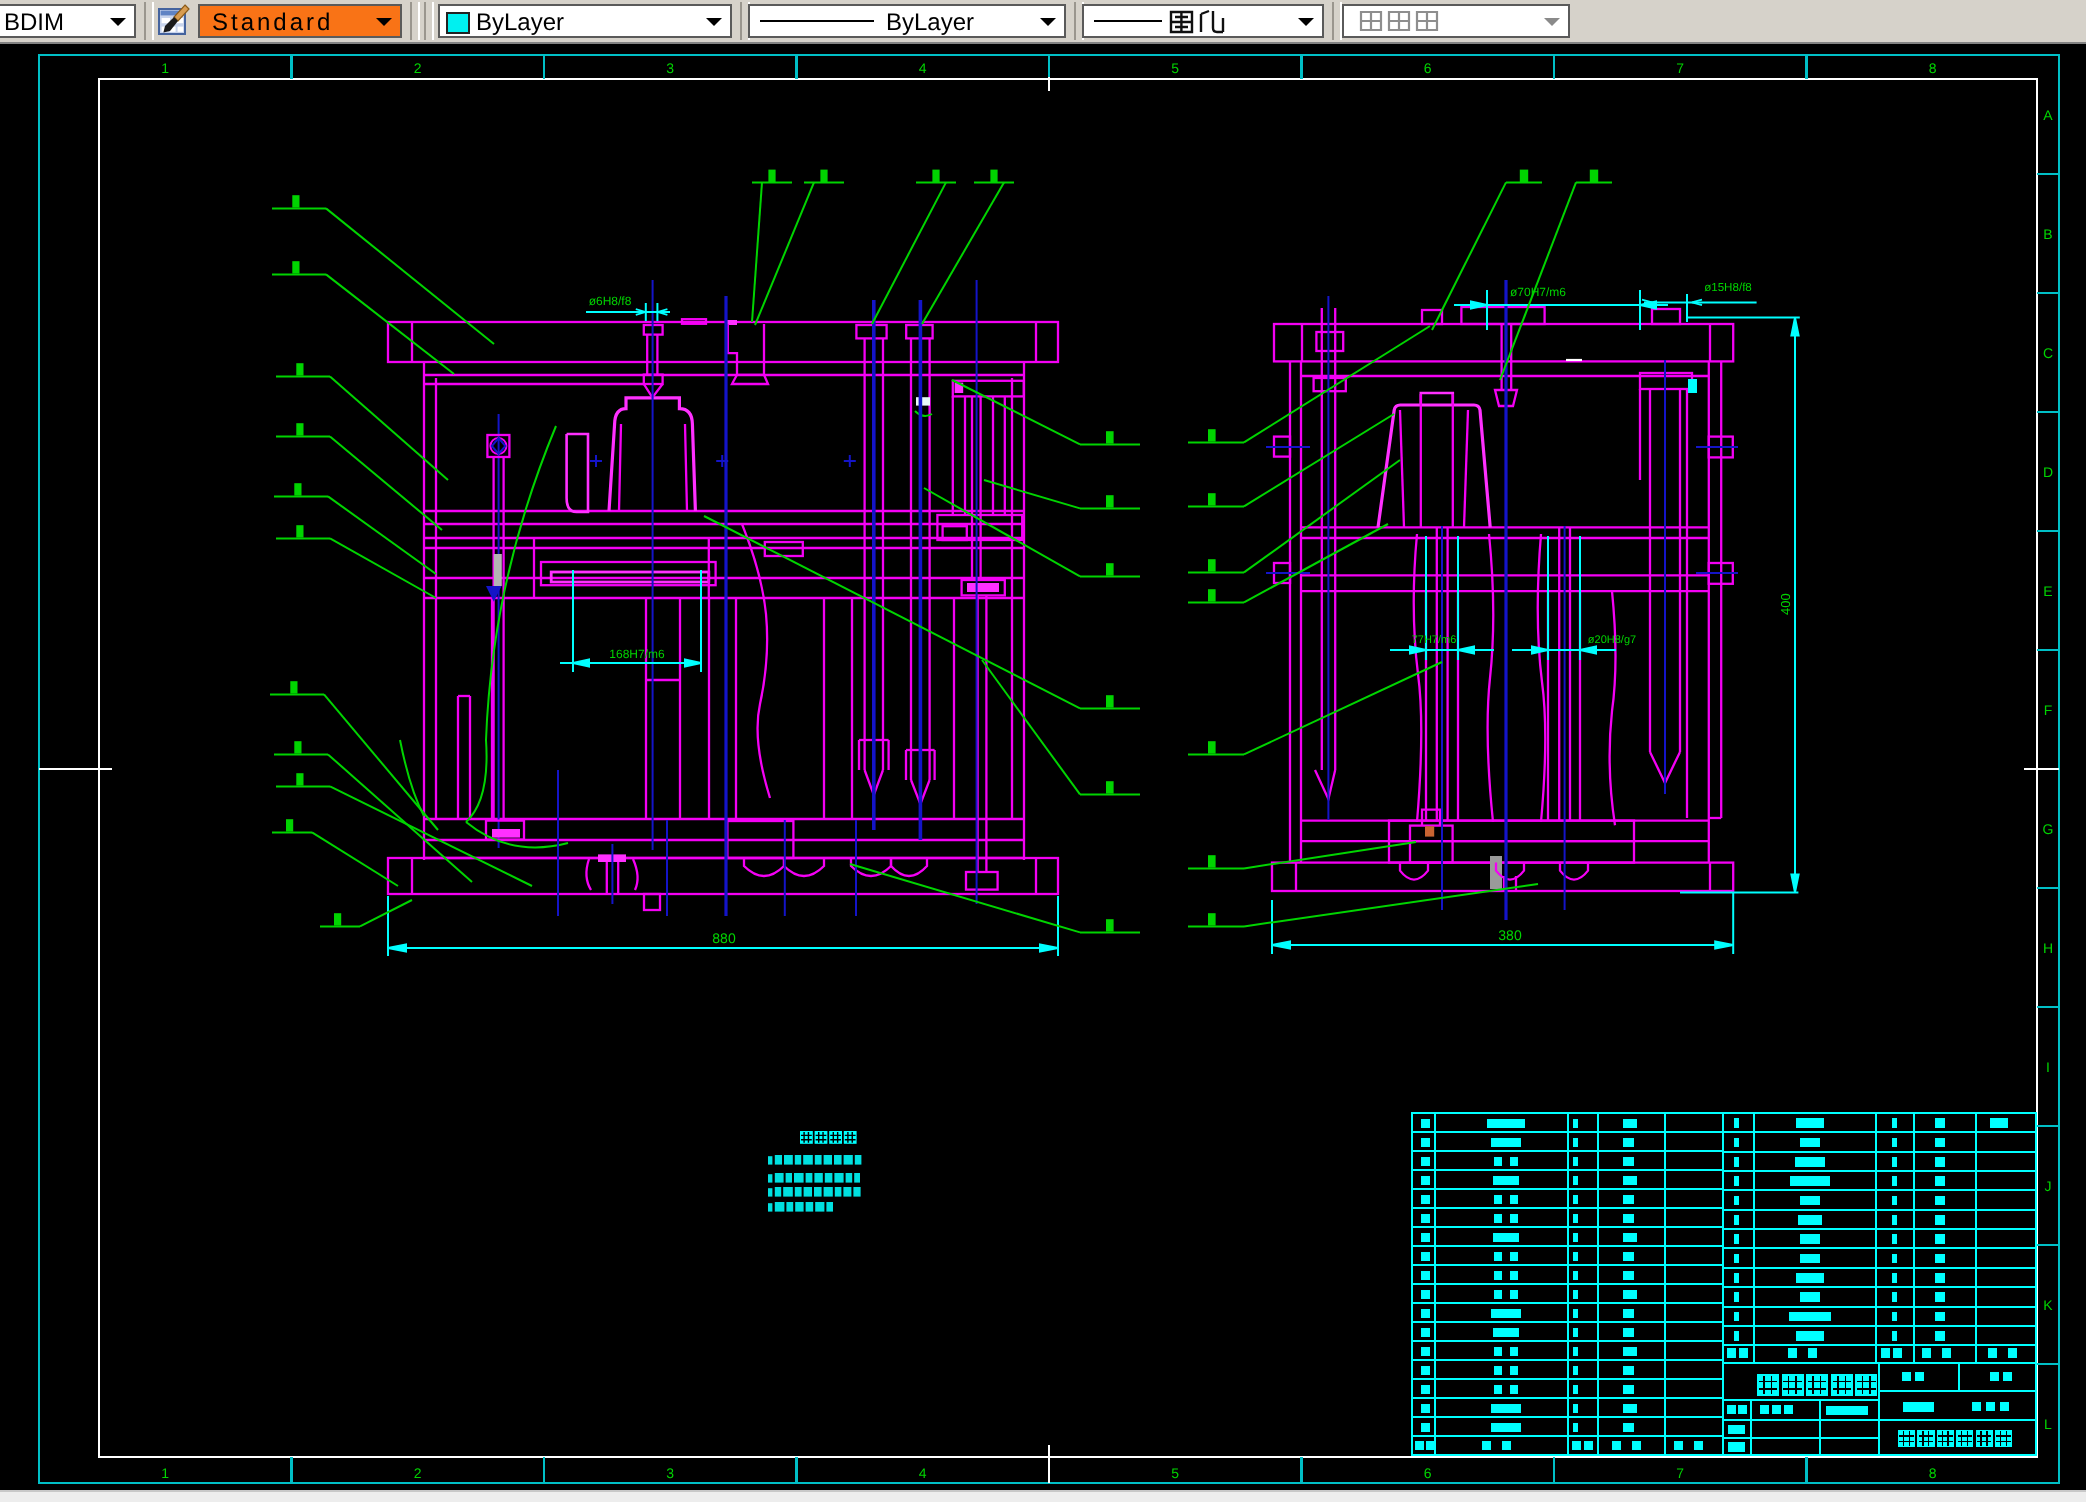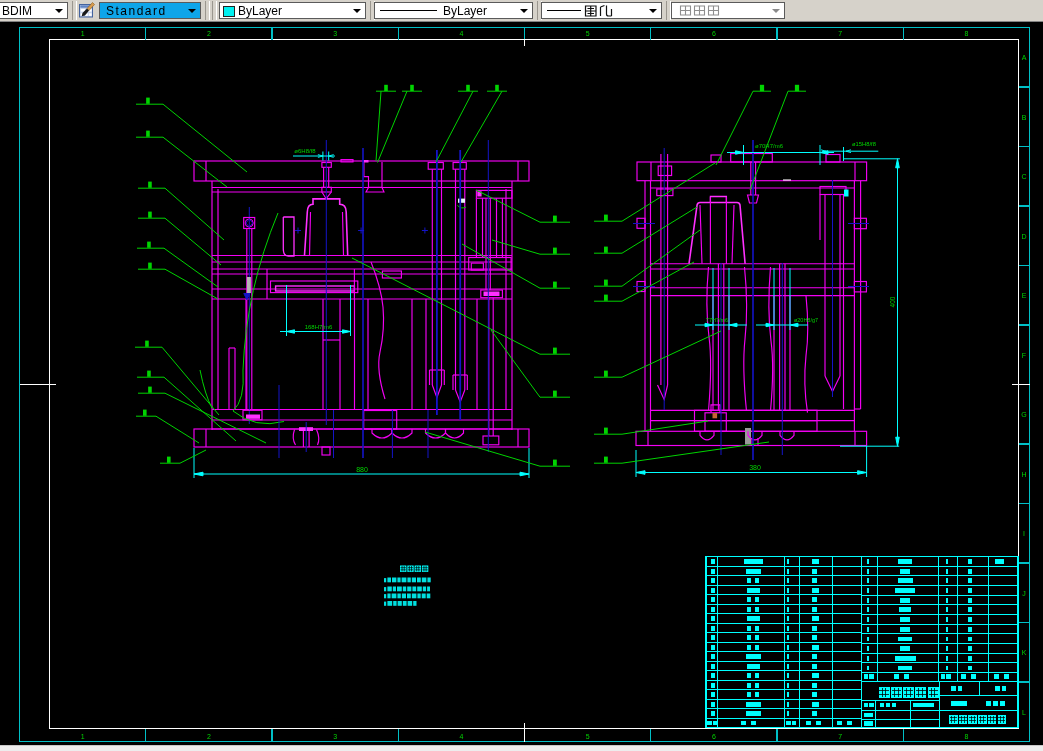--- a/index.html
+++ b/index.html
@@ -715,21 +715,21 @@
           <rect x="2.8" y="11.3" width="3" height="2.6" fill="#fff"></rect>
           <rect x="6.8" y="11.3" width="3" height="2.6" fill="#fff"></rect>
           <rect x="10.8" y="11.3" width="2.8" height="2.6" fill="#fff"></rect>
           <path d="M14.5,0.5 l2,2 L11,8.5 l-2,-2 z" fill="#d89c50" stroke="#8a5a18" stroke-width="0.6"></path>
           <path d="M11,8.5 l-2,-2 L4.5,11 l-0.8,3.2 L7,13.5 z" fill="#1a1a1a"></path>
         </svg></div>
       <div class="cb" style="left:-8px;width:76px;background:#fff">
         <span class="ct" style="left:9px">BDIM</span>
         <span class="arr"></span>
       </div>
-      <div class="cb" style="left:99px;width:102px;background:#0ea5e9">
+      <div class="cb" style="left:99px;width:102px;background:#f97316">
         <span class="ct" style="left:6px;letter-spacing:1.5px">Standard</span>
         <span class="arr"></span>
       </div>
       <div class="cb" style="left:219px;width:147px;background:#fff">
         <span class="sw"></span>
         <span class="ct" style="left:18px">ByLayer</span>
         <span class="arr"></span>
       </div>
       <div class="cb" style="left:374px;width:159px;background:#fff">
         <span class="hl" style="left:5px;width:57px"></span>

